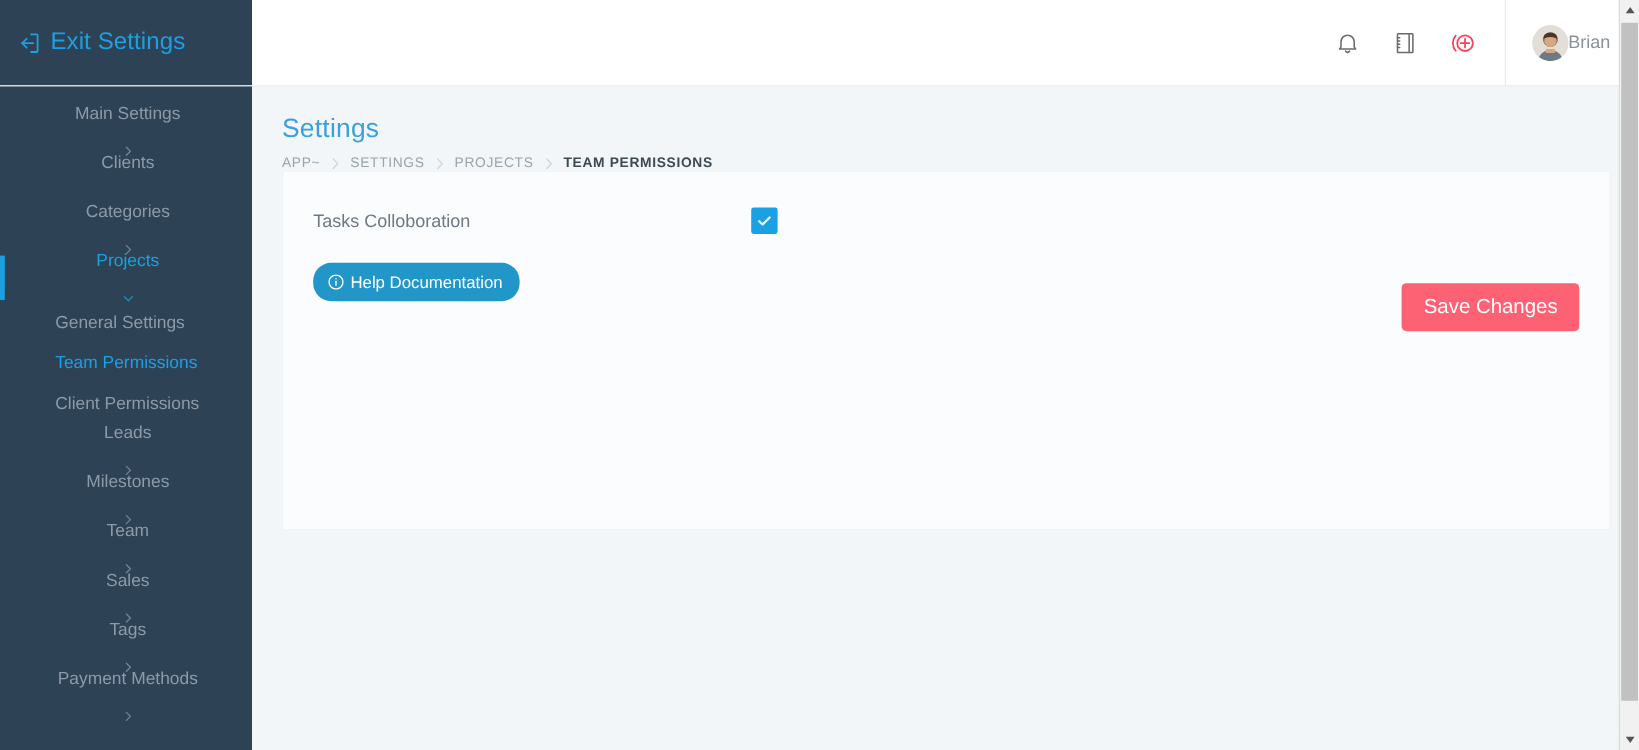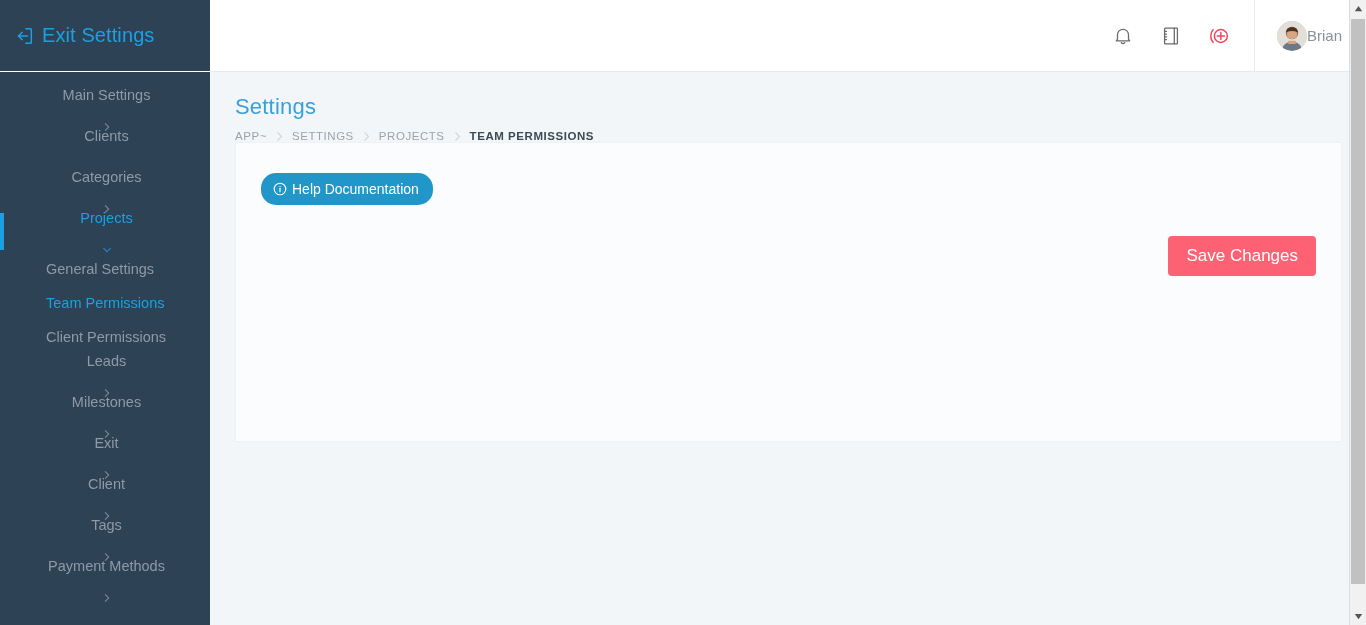--- a/index.html
+++ b/index.html
@@ -366,30 +366,30 @@
       <div class="nav-item">
         <span class="nav-label">Milestones</span>
         <span class="chev">
           <svg width="10" height="10" viewBox="0 0 12 12" fill="none" stroke="#8d9aa7" stroke-width="1.3" stroke-linecap="round" stroke-linejoin="round">
             <path d="M4 2 L8 6 L4 10"></path>
           </svg>
         </span>
       </div>
 
       <div class="nav-item">
-        <span class="nav-label">Exit</span>
-        <span class="chev">
-          <svg width="10" height="10" viewBox="0 0 12 12" fill="none" stroke="#8d9aa7" stroke-width="1.3" stroke-linecap="round" stroke-linejoin="round">
-            <path d="M4 2 L8 6 L4 10"></path>
-          </svg>
-        </span>
-      </div>
-
-      <div class="nav-item">
-        <span class="nav-label">Client</span>
+        <span class="nav-label">Team</span>
+        <span class="chev">
+          <svg width="10" height="10" viewBox="0 0 12 12" fill="none" stroke="#8d9aa7" stroke-width="1.3" stroke-linecap="round" stroke-linejoin="round">
+            <path d="M4 2 L8 6 L4 10"></path>
+          </svg>
+        </span>
+      </div>
+
+      <div class="nav-item">
+        <span class="nav-label">Sales</span>
         <span class="chev">
           <svg width="10" height="10" viewBox="0 0 12 12" fill="none" stroke="#8d9aa7" stroke-width="1.3" stroke-linecap="round" stroke-linejoin="round">
             <path d="M4 2 L8 6 L4 10"></path>
           </svg>
         </span>
       </div>
 
       <div class="nav-item">
         <span class="nav-label">Tags</span>
         <span class="chev">
@@ -485,20 +485,28 @@
         <span class="sep">
           <svg width="7" height="11" viewBox="0 0 8 12" fill="none" stroke="#b3bcc3" stroke-width="1.3" stroke-linecap="round" stroke-linejoin="round">
             <path d="M2 1.5 L6.2 6 L2 10.5"></path>
           </svg>
         </span>
         <span class="crumb current">TEAM PERMISSIONS</span>
       </div>
 
       <section class="card">
 
+        <div class="setting-row">
+          <span class="setting-label">Tasks Colloboration</span>
+          <span class="checkbox">
+            <svg width="14" height="14" viewBox="0 0 16 16" fill="none" stroke="#ffffff" stroke-width="2.1" stroke-linecap="round" stroke-linejoin="round">
+              <path d="M3 8.4 L6.3 11.6 L13 4.8"></path>
+            </svg>
+          </span>
+        </div>
 
         <button class="help-btn">
           <span class="info-icon">
             <svg width="14" height="14" viewBox="0 0 16 16" fill="none" stroke="#ffffff" stroke-width="1.3" stroke-linecap="round" stroke-linejoin="round">
               <circle cx="8" cy="8" r="6.6"></circle>
               <path d="M8 7.2v4"></path>
               <circle cx="8" cy="4.9" r="0.75" fill="#ffffff" stroke="none"></circle>
             </svg>
           </span>
           <span>Help Documentation</span>

